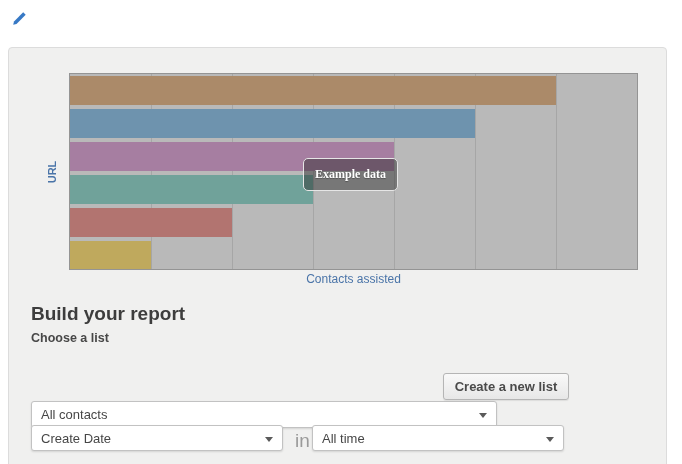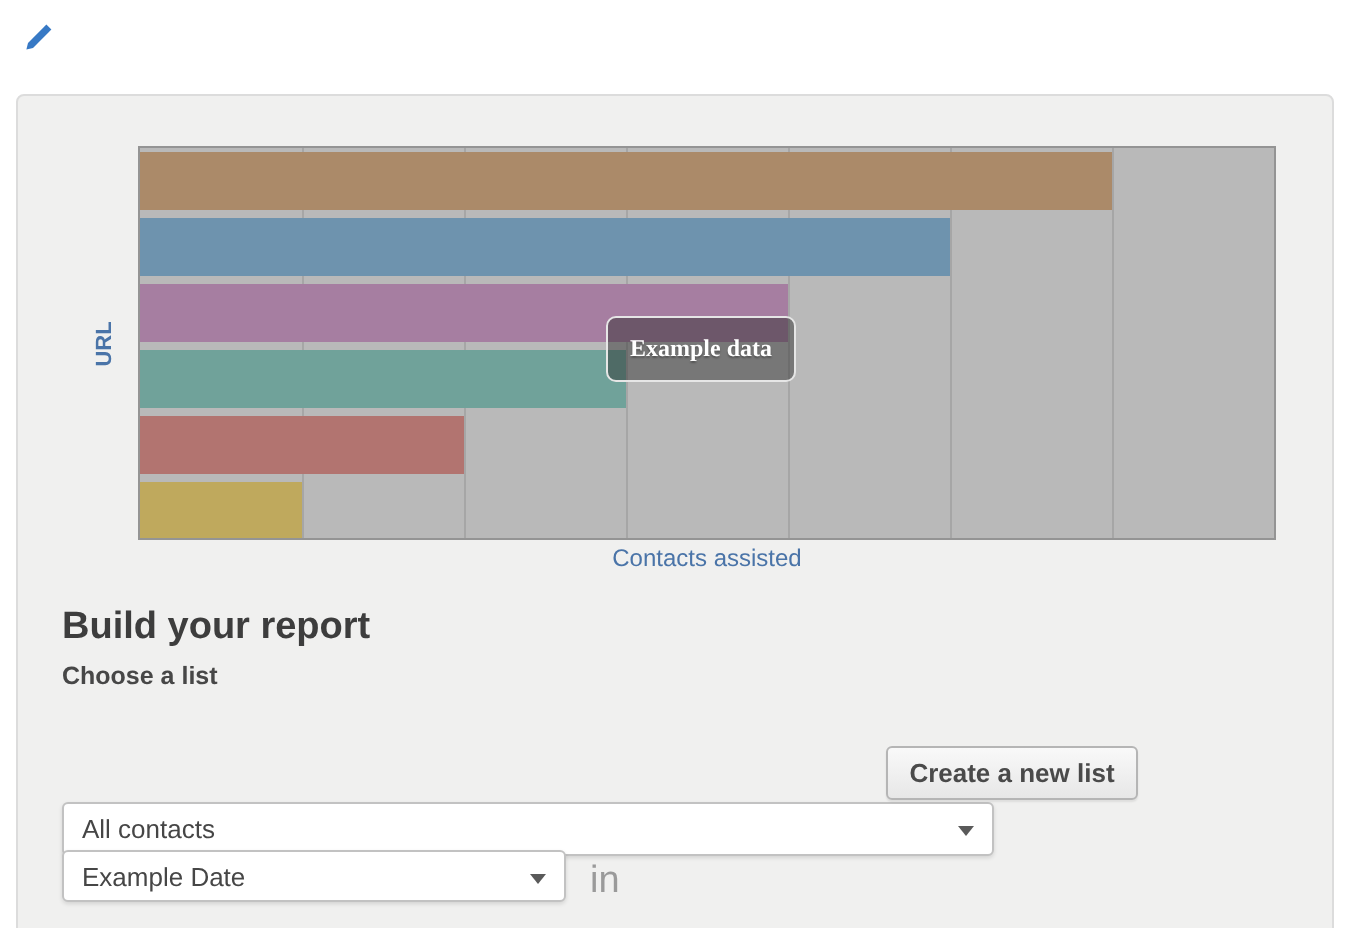--- a/index.html
+++ b/index.html
@@ -98,20 +98,24 @@
 
   <div class="select select-list">
     <span>All contacts</span>
     <span class="arrow"></span>
   </div>
 
   <button class="btn">Create a new list</button>
 
 
   <div class="select select-convtype">
-    <span>Example Date</span>
+    <span>Create Date</span>
     <span class="arrow"></span>
   </div>
 
   <span class="in-word">in</span>
 
+  <div class="select select-period">
+    <span>All time</span>
+    <span class="arrow"></span>
+  </div>
 
 </div>
 
 </body></html>

